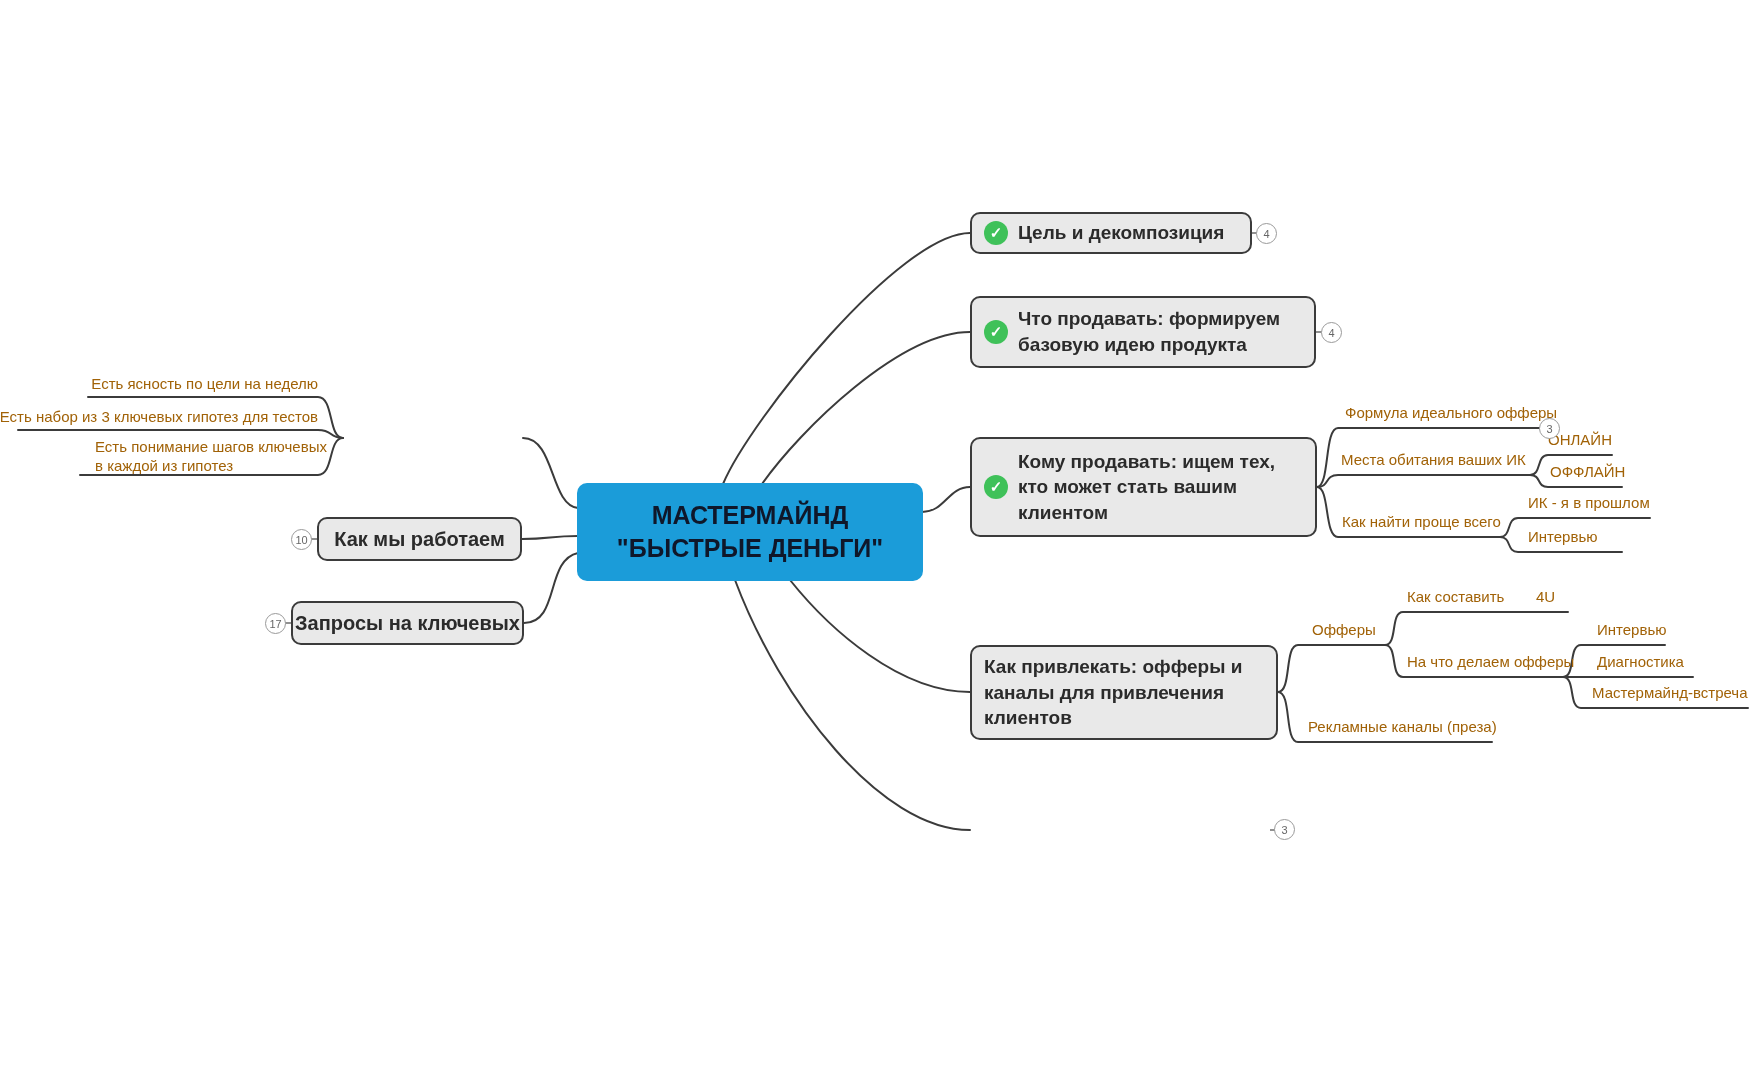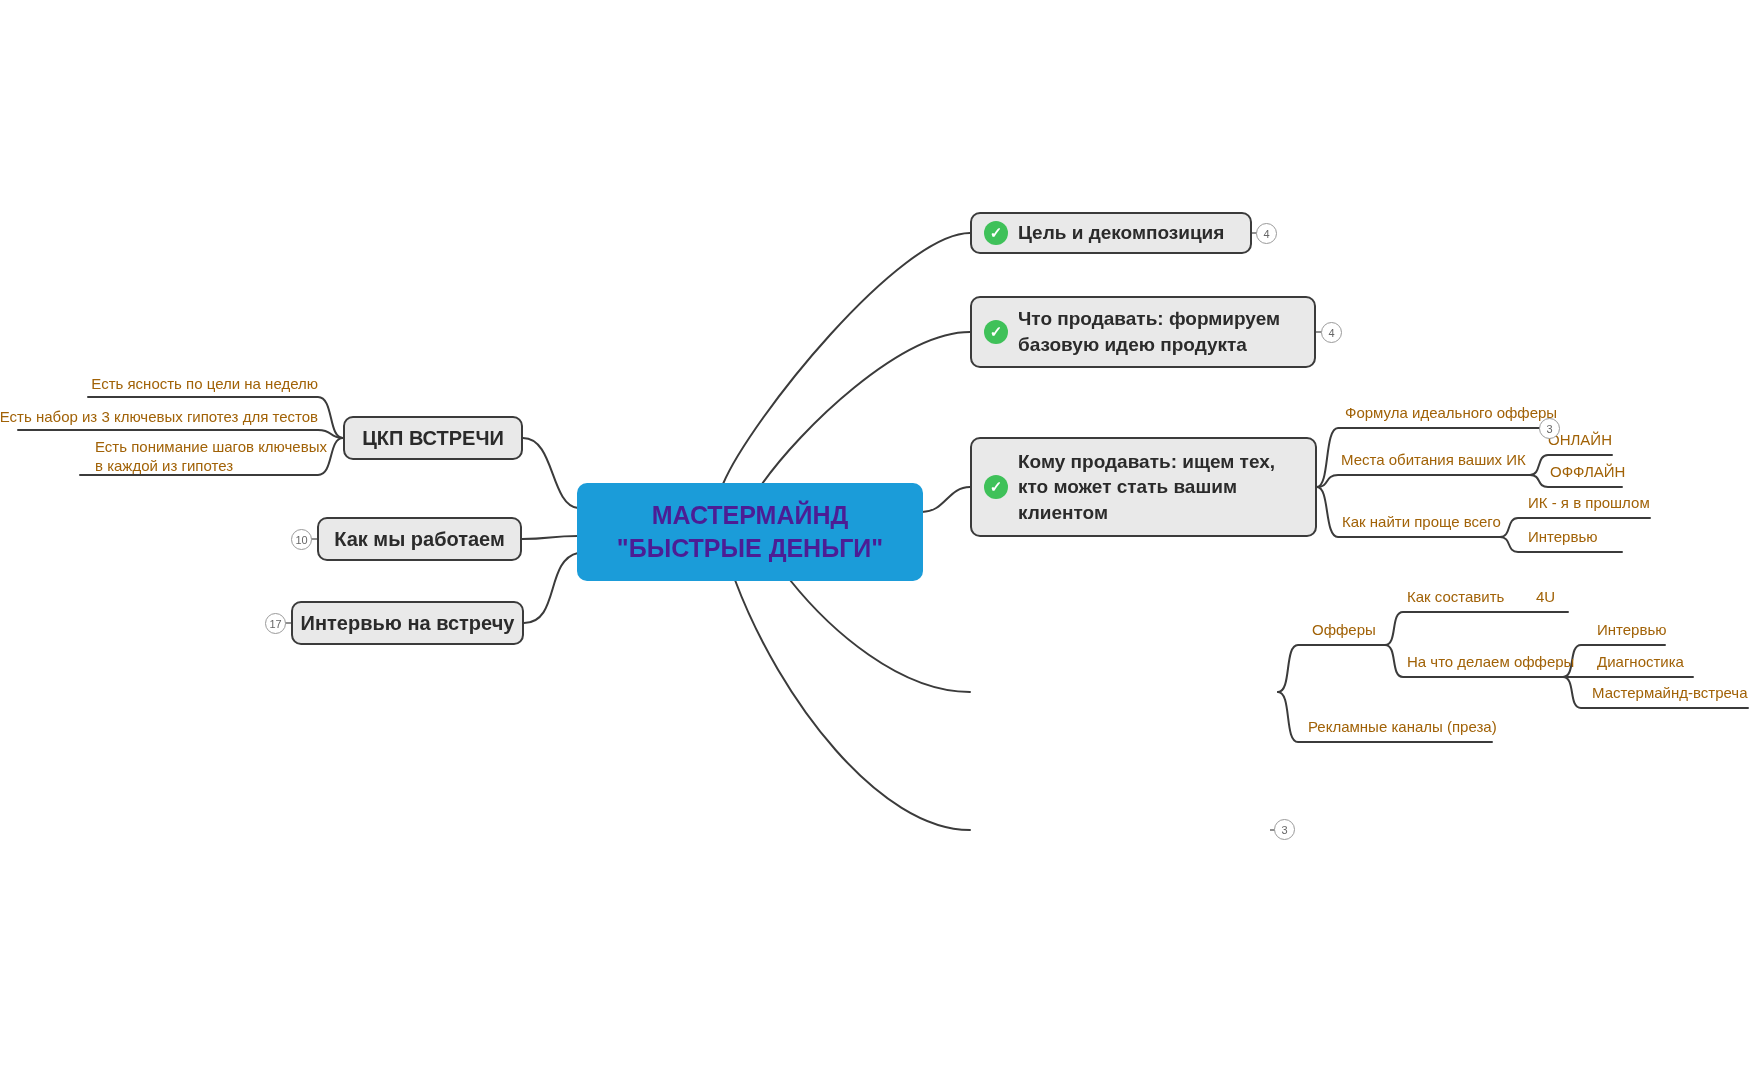--- a/index.html
+++ b/index.html
@@ -8,21 +8,21 @@
     font-family:"Liberation Sans", sans-serif; overflow:hidden;
   }
   svg.connectors { position:absolute; left:0; top:0; width:1756px; height:1087px; }
   .node {
     position:absolute; background:#e9e9e9; border:2px solid #3b3b3b;
     border-radius:10px; box-sizing:border-box; color:#2b2b2b; font-weight:700;
     display:flex; align-items:center; justify-content:center;
   }
   .left-node { font-size:20px; }
   .root-node {
-    background:#1b9cd9; border:none; border-radius:10px; color:#4c1d95;
+    background:#1b9cd9; border:none; border-radius:10px; color:#0f172a;
     flex-direction:column; font-size:25px; line-height:1.32; text-align:left;
   }
   .right-node {
     justify-content:flex-start; padding:8px 12px; font-size:19px;
     line-height:1.35; text-align:left;
   }
   .check {
     width:24px; height:24px; border-radius:50%; background:#3fc159; color:#ffffff;
     display:flex; align-items:center; justify-content:center; font-size:15px;
     font-weight:700; margin-right:10px; flex:0 0 auto;
@@ -121,46 +121,46 @@
 
       <path d="M 1252 233 H 1266"></path>
       <path d="M 1316 332 H 1331"></path>
       <path d="M 1270 830 H 1284"></path>
       <path d="M 317 539 H 301"></path>
       <path d="M 291 623 H 275"></path>
       <path d="M 1545 428 H 1549"></path>
     </g>
   </svg>
 
-  <div class="node left-node" id="n-ckp">
-    <span class="lbl">ЦКП ВСТРЕЧИ</span>
-  </div>
   <div class="node left-node" id="n-how">
     <span class="lbl">Как мы работаем</span>
   </div>
   <div class="node left-node" id="n-req">
-    <span class="lbl">Интервью на встречу</span>
+    <span class="lbl">Запросы на ключевых</span>
   </div>
 
   <div class="node root-node" id="n-root">
     <div>МАСТЕРМАЙНД</div>
     <div>"БЫСТРЫЕ ДЕНЬГИ"</div>
   </div>
 
   <div class="node right-node" id="n-goal">
     <span class="check">✓</span>
     <span class="lbl">Цель и декомпозиция</span>
   </div>
   <div class="node right-node" id="n-what">
     <span class="check">✓</span>
     <span class="lbl">Что продавать: формируем базовую идею продукта</span>
   </div>
   <div class="node right-node" id="n-whom">
     <span class="check">✓</span>
     <span class="lbl">Кому продавать: ищем тех, кто может стать вашим клиентом</span>
+  </div>
+  <div class="node right-node" id="n-attract">
+    <span class="lbl">Как привлекать: офферы и каналы для привлечения клиентов</span>
   </div>
 
   <div class="leaf" id="l-ckp1">Есть ясность по цели на неделю</div>
   <div class="leaf" id="l-ckp2">Есть набор из 3 ключевых гипотез для тестов</div>
   <div class="leaf wrap" id="l-ckp3">Есть понимание шагов ключевых в каждой из гипотез</div>
 
   <div class="leaf" id="l-formula">Формула идеального офферы</div>
   <div class="leaf" id="l-places">Места обитания ваших ИК</div>
   <div class="leaf" id="l-online">ОНЛАЙН</div>
   <div class="leaf" id="l-offline">ОФФЛАЙН</div>

